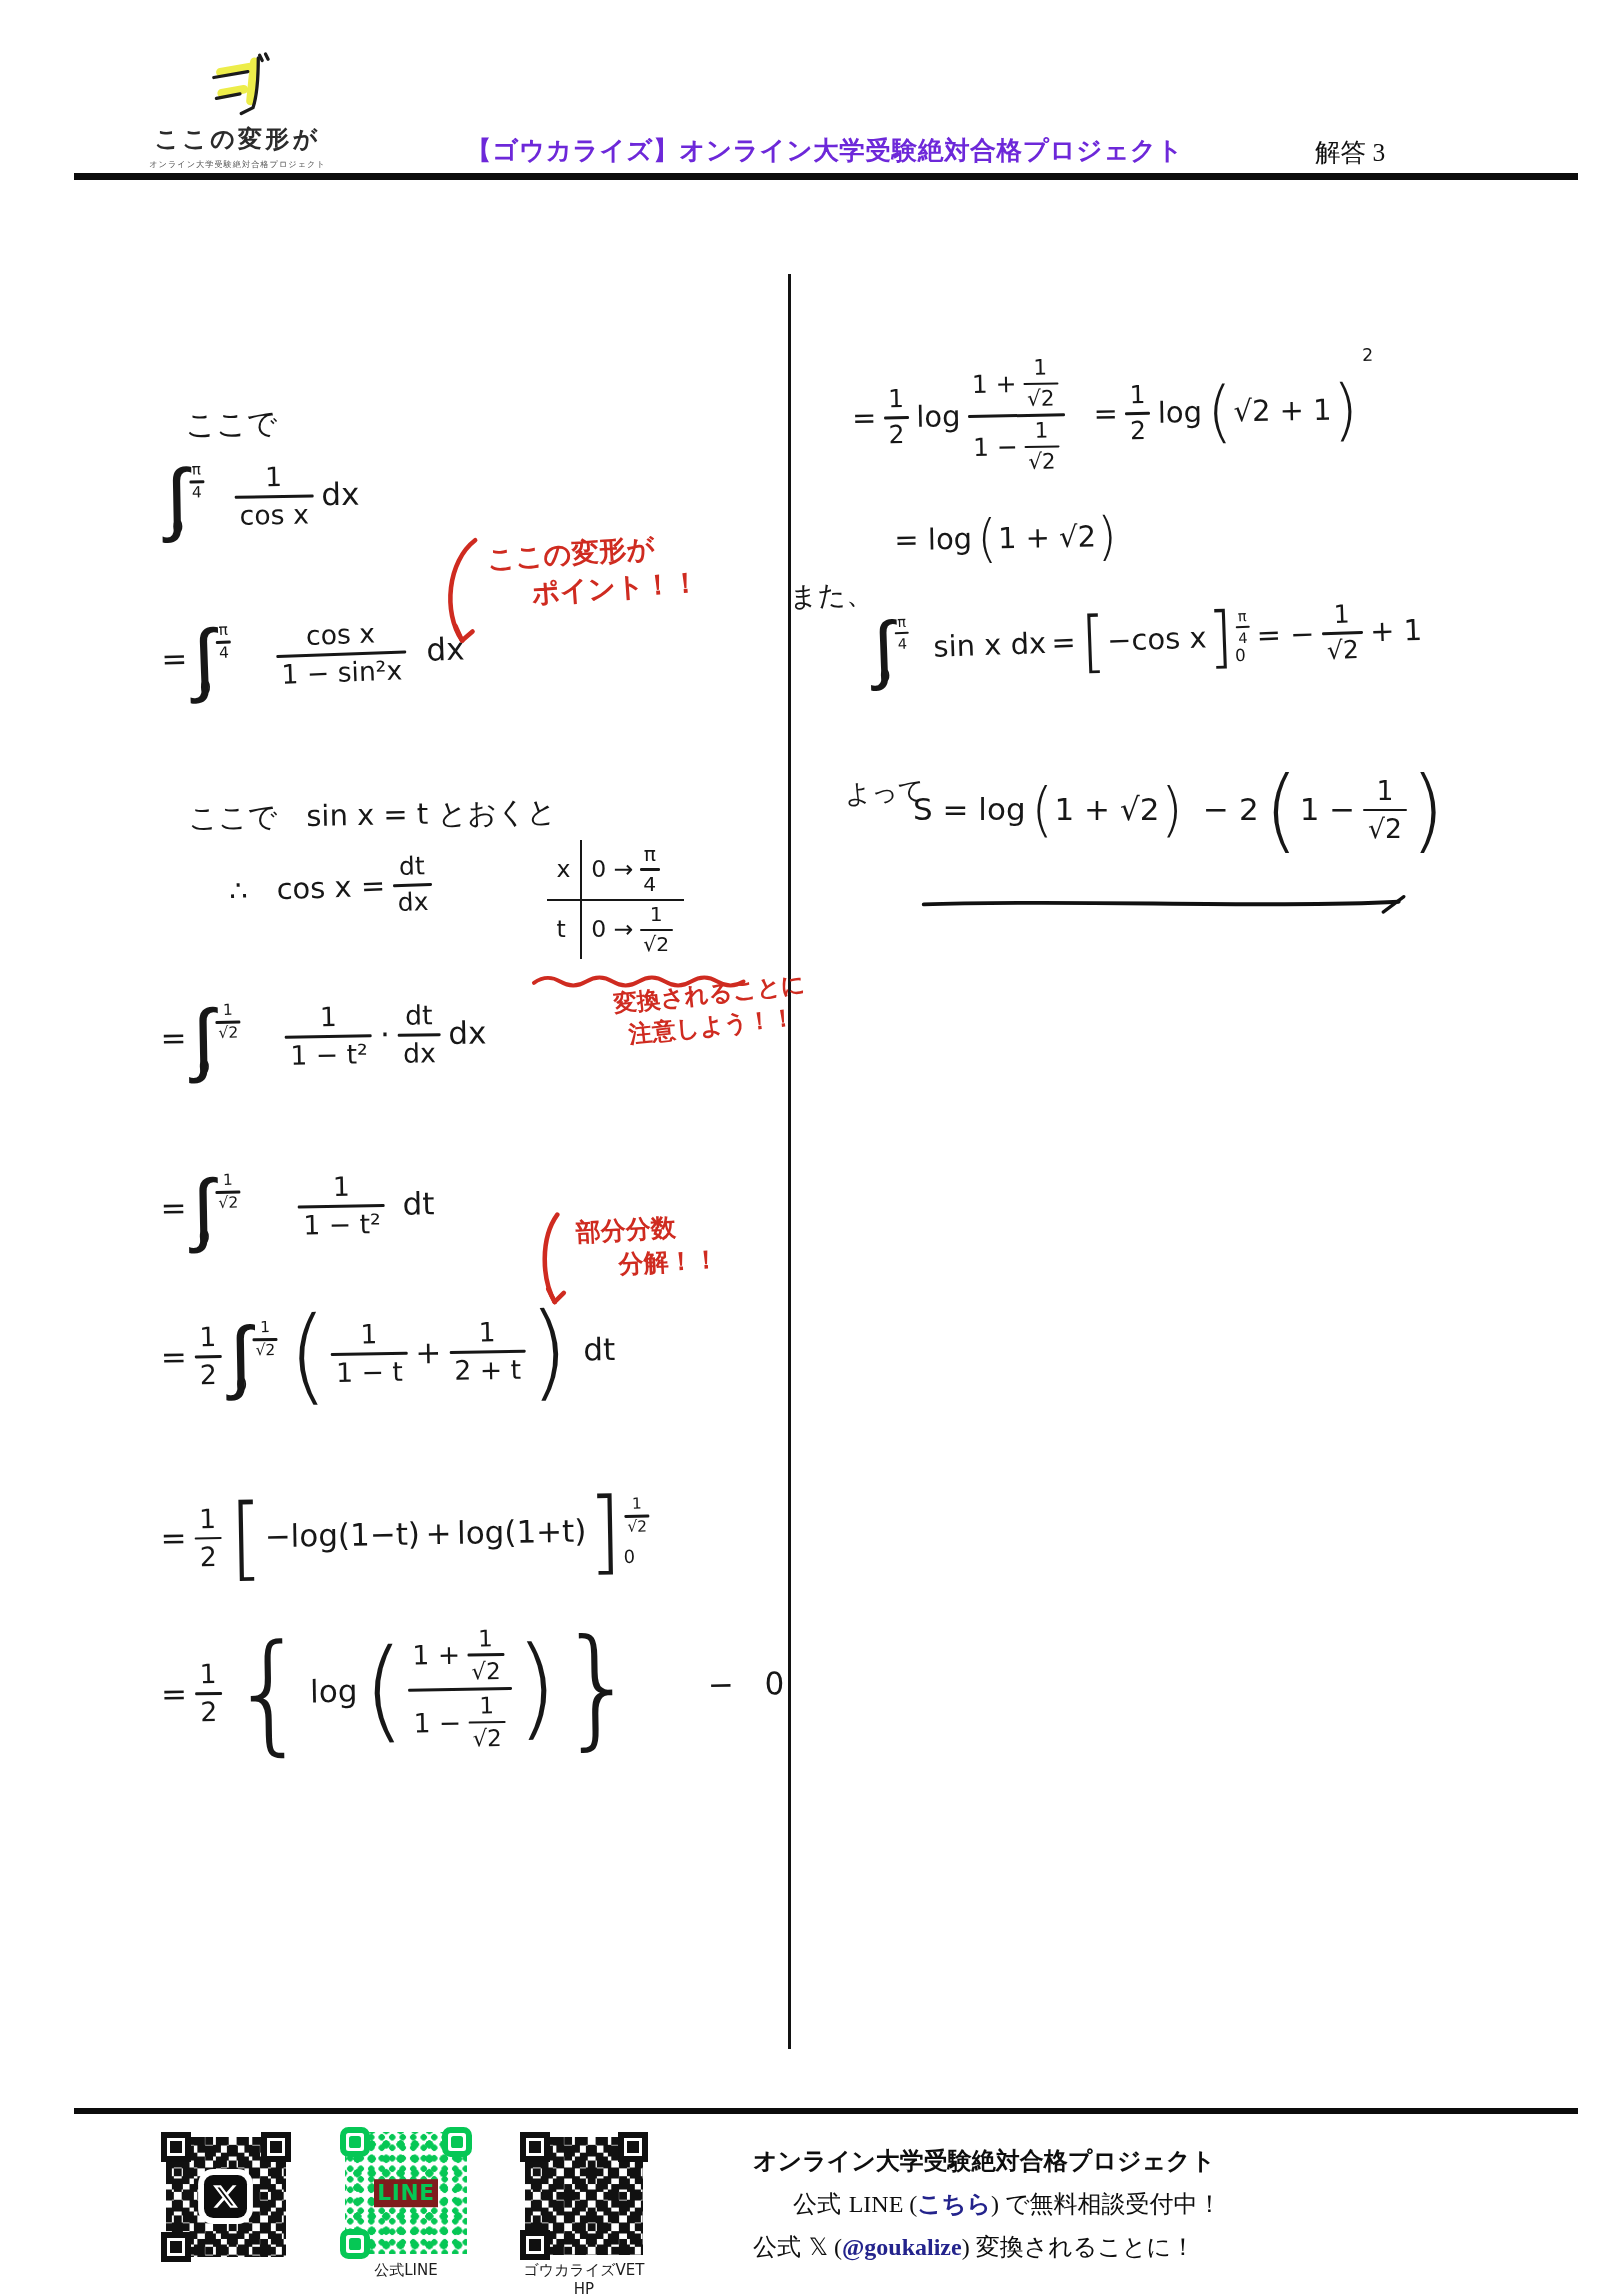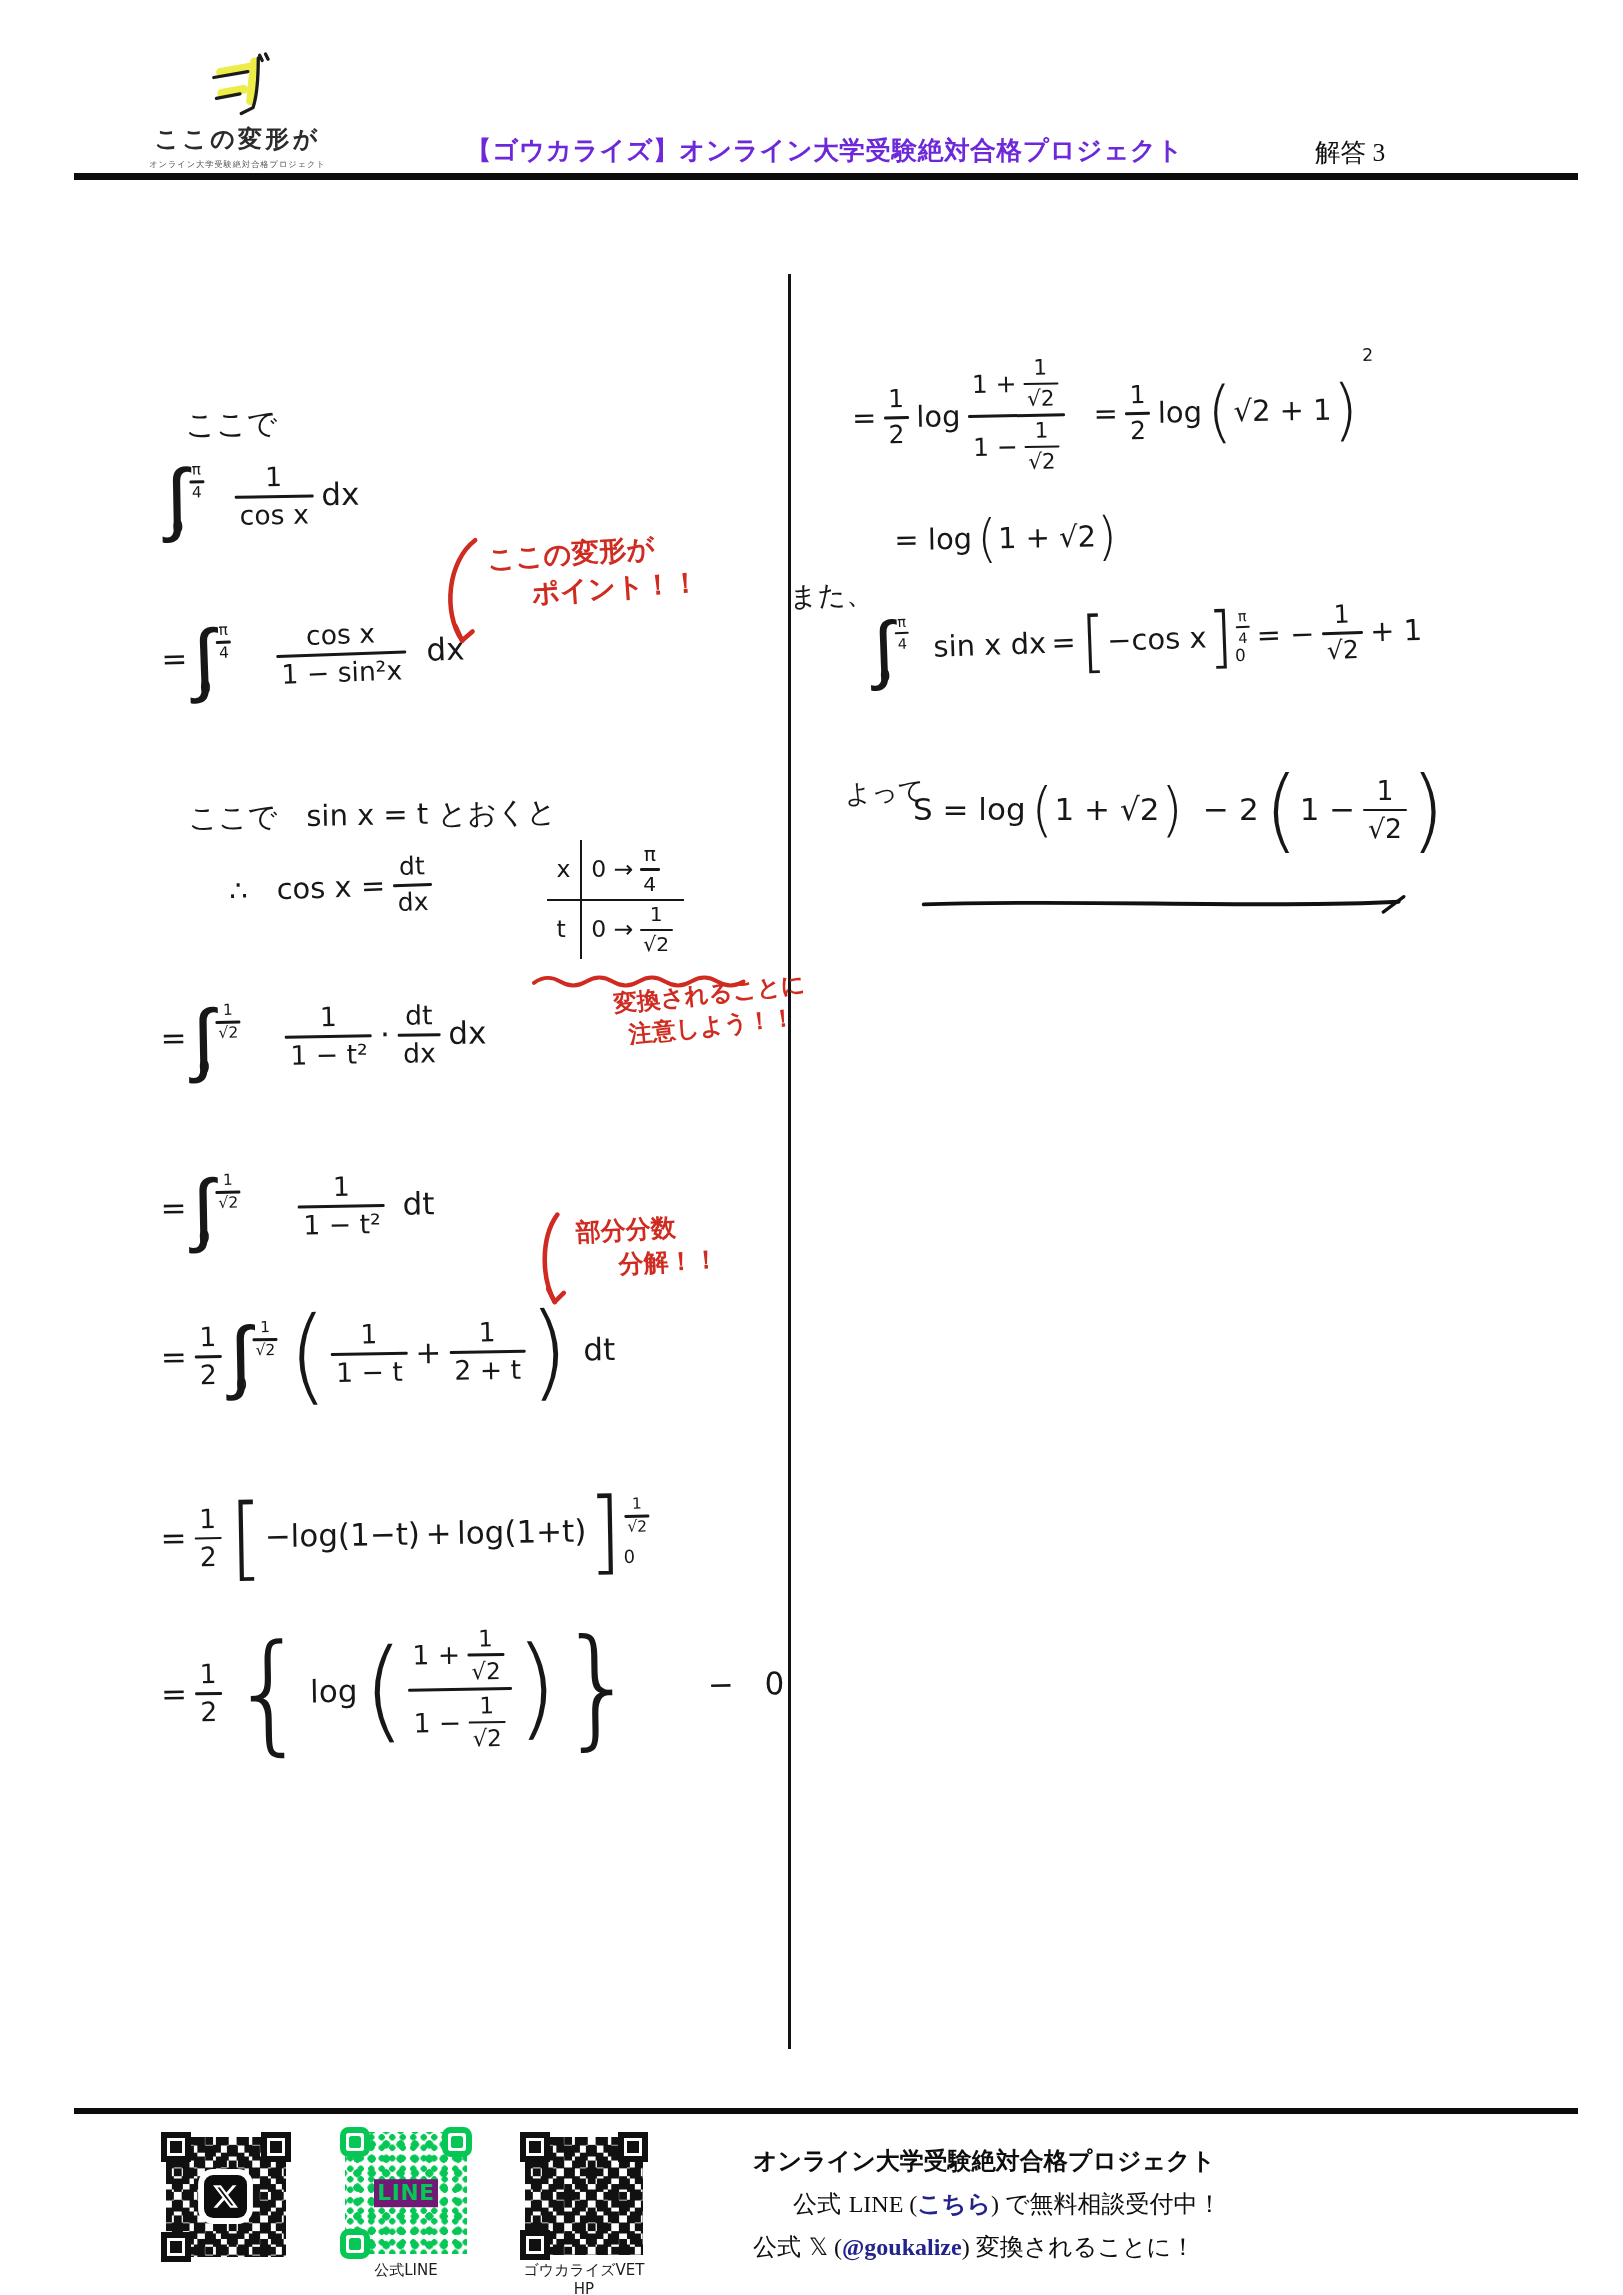--- a/index.html
+++ b/index.html
@@ -55,21 +55,21 @@
       radial-gradient(#06c755 40%, transparent 44%) 0 0/10.5px 10.5px,
       radial-gradient(#06c755 38%, transparent 42%) 5.2px 5.2px/14.4px 14.4px;}
   .fp{position:absolute;width:30px;height:30px;border:6.5px solid #101010;background:#fff;box-sizing:border-box;}
   .fp::after{content:"";position:absolute;inset:3.3px;background:#101010;}
   .fp.tl{top:0;left:0;} .fp.tr{top:0;right:0;} .fp.bl{bottom:0;left:0;}
   .qr-line .fp{border-color:var(--green);border-radius:8.5px;}
   .qr-line .fp::after{background:var(--green);border-radius:2.6px;}
   .xbadge{position:absolute;left:50%;top:50%;width:43px;height:43px;margin:-21.6px 0 0 -21.6px;
           background:#0d0d0d;border-radius:9.2px;box-shadow:0 0 0 5.9px #fff;display:flex;align-items:center;justify-content:center;}
   .line-word{position:absolute;left:50%;top:50%;transform:translate(-50%,-50%);
-             font-size:21.6px;font-weight:800;letter-spacing:0.7px;color:var(--green);background:#701a75;padding:1.3px 3.3px;}
+             font-size:21.6px;font-weight:800;letter-spacing:0.7px;color:var(--green);background:#7f1d1d;padding:1.3px 3.3px;}
   .qr-caption{position:absolute;top:2261px;font-size:15px;color:#1c1c1c;text-align:center;}
   .cap-line{left:340px;width:132px;}
   .cap-vet{left:520px;width:128px;}
   .ftext{position:absolute;left:753px;font-size:24px;color:#0e0e0e;white-space:nowrap;}
   .f1{top:2145px;font-weight:700;}
   .f2{top:2188px;margin-left:40px;} .f3{top:2231px;}
   .seg.lat{font-family:"Liberation Serif",serif;}
   .seg.link{color:var(--link);font-weight:700;cursor:pointer;}
 </style>
 </head>

